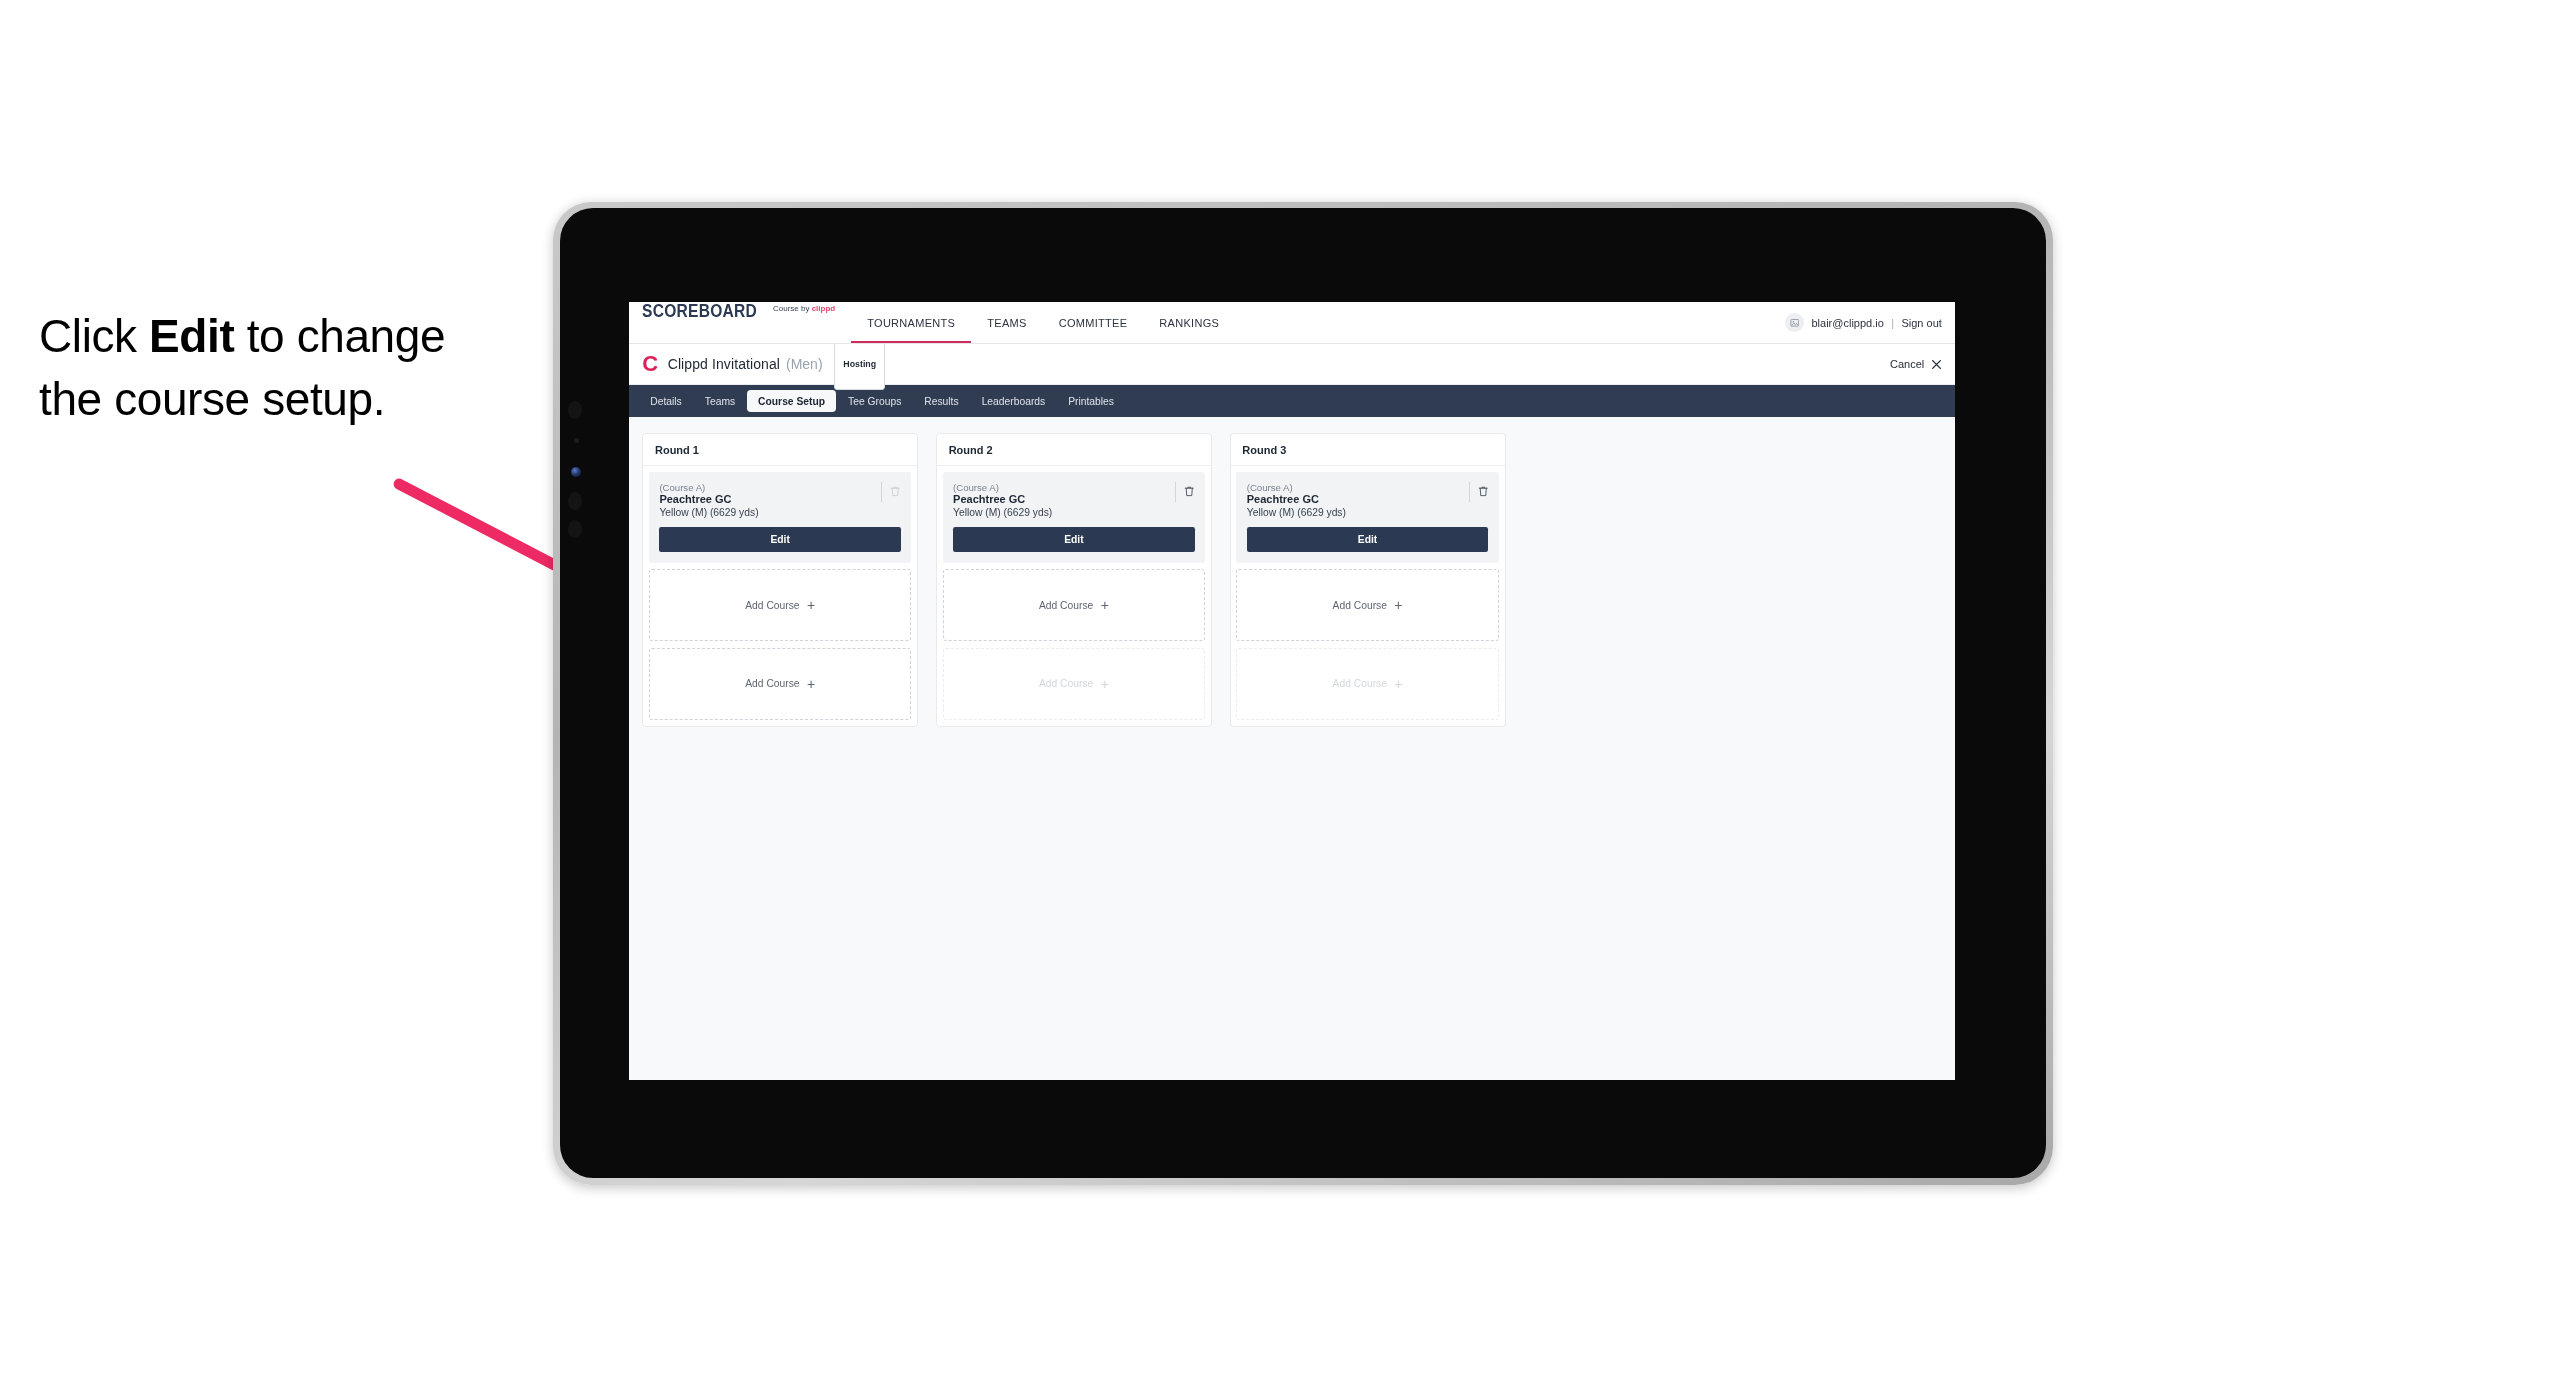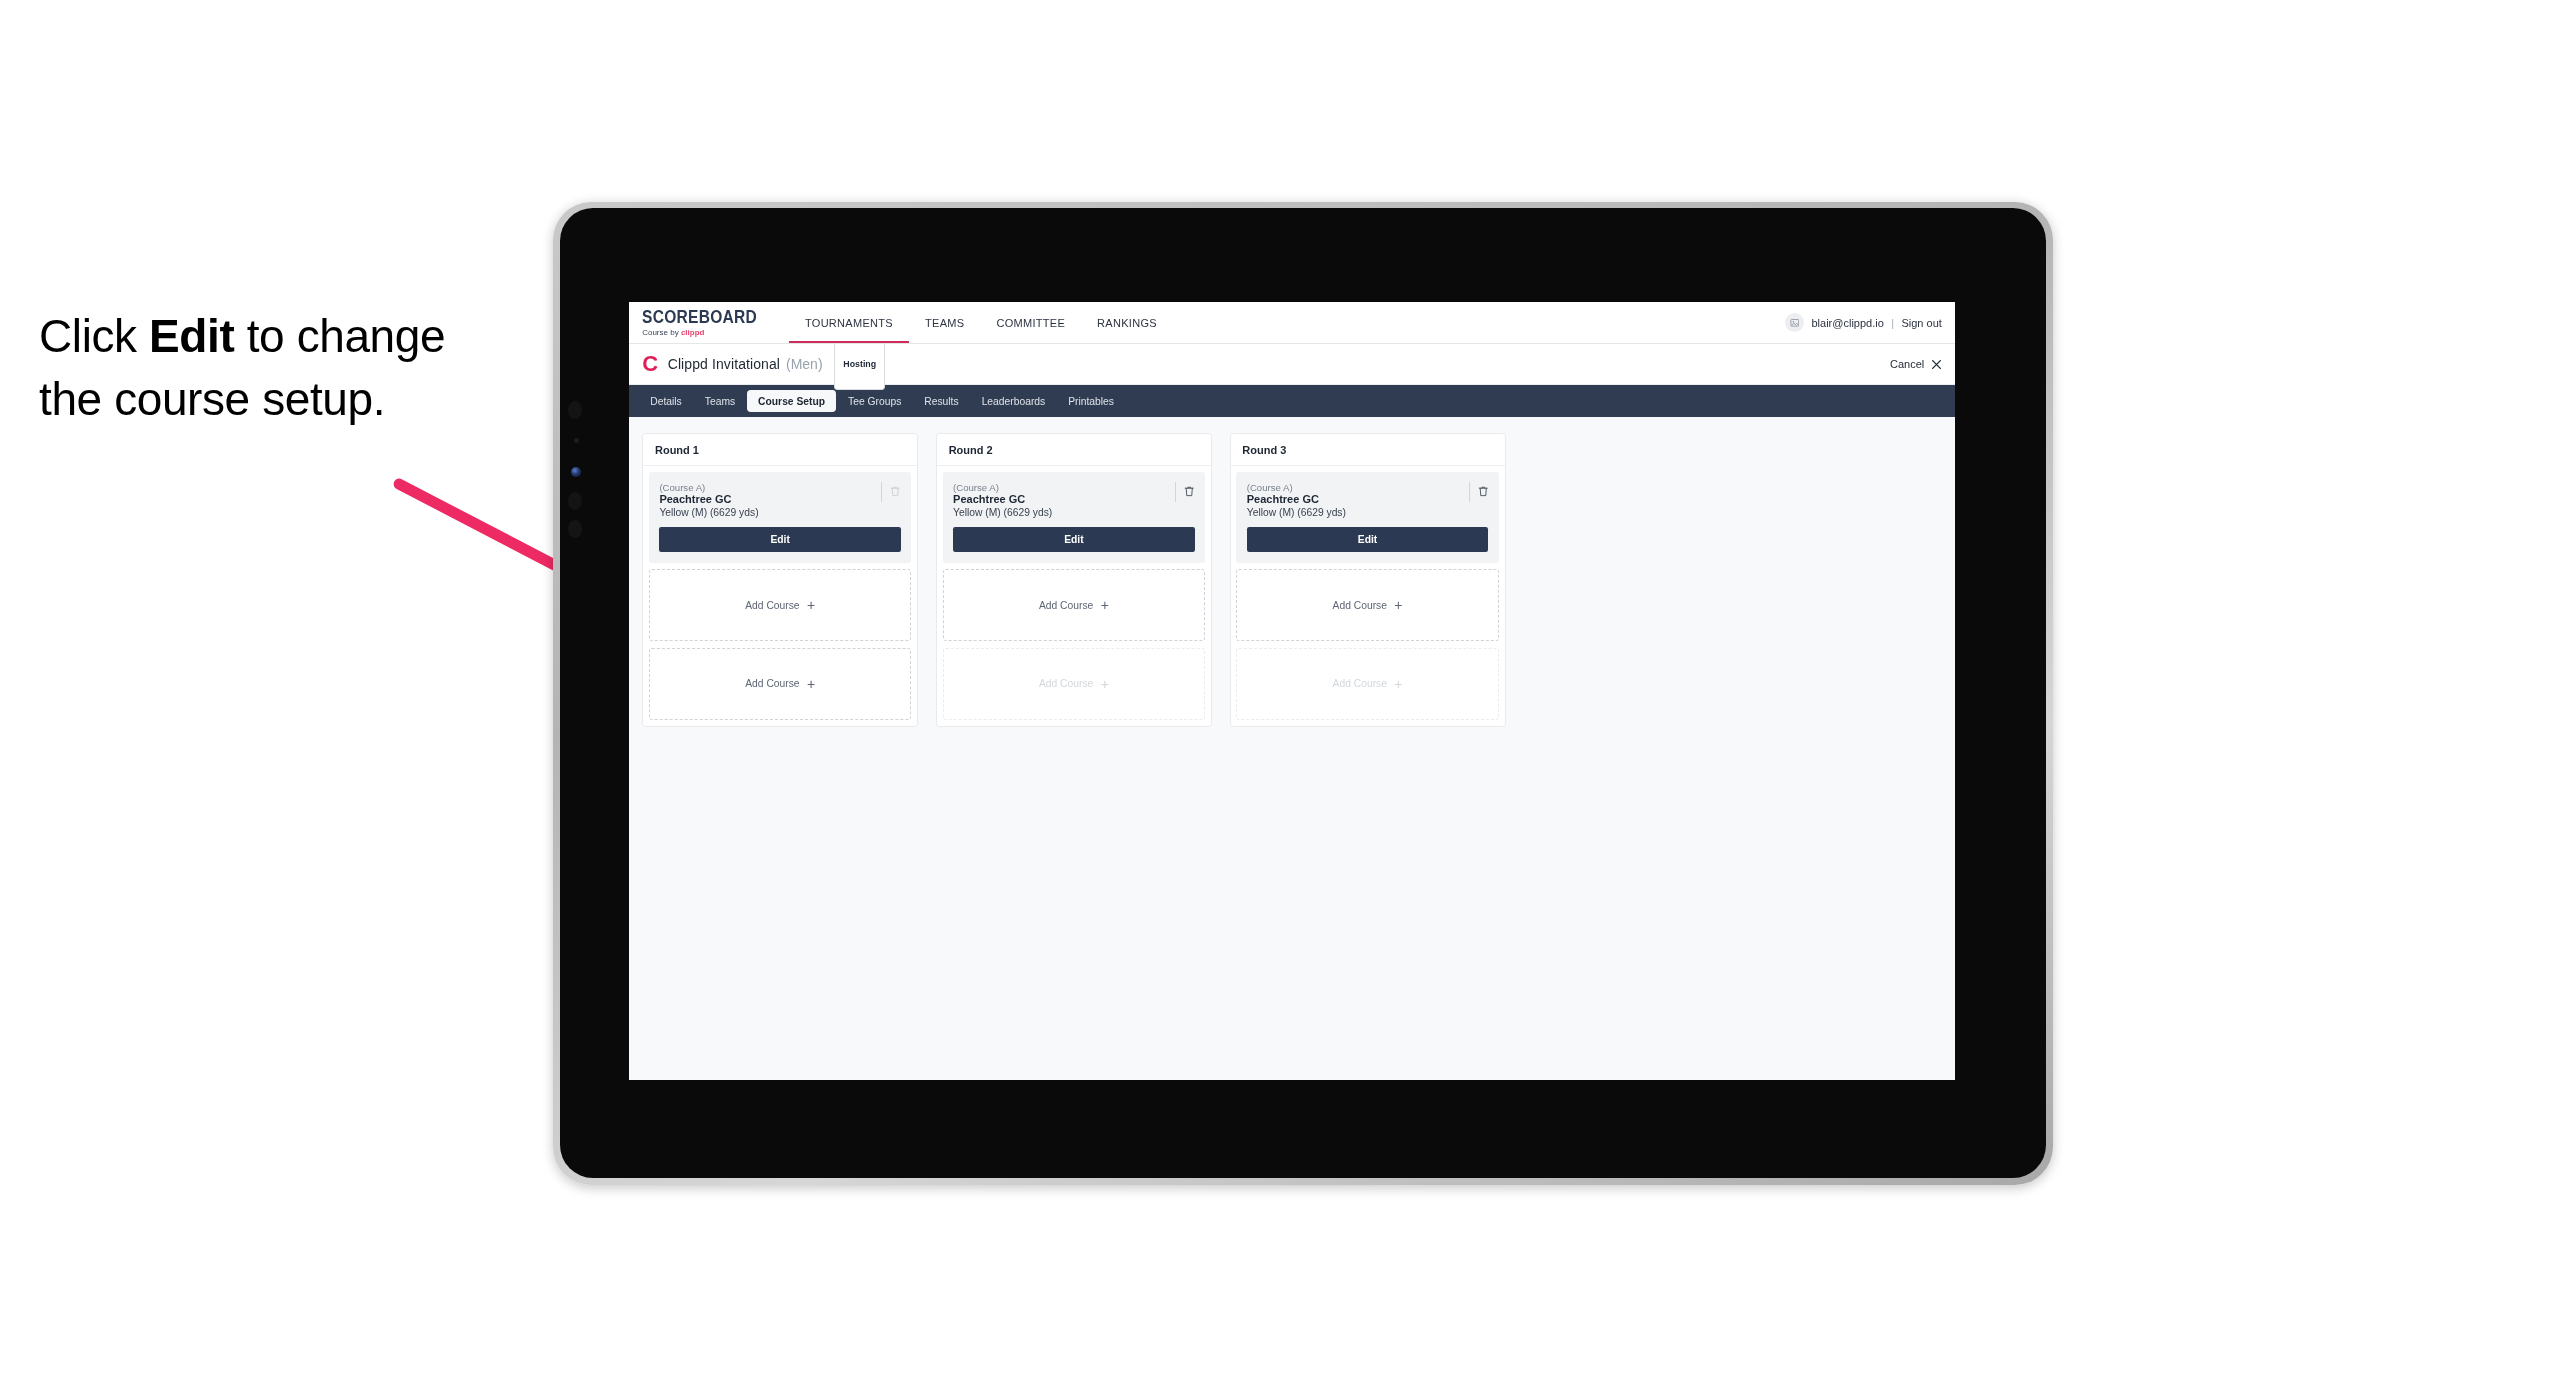--- a/index.html
+++ b/index.html
@@ -89,21 +89,21 @@
   #topbar {
     height: 41px;
     background: #ffffff;
     display: flex;
     align-items: stretch;
     border-bottom: 0.7px solid #e4e6e9;
     position: relative;
   }
   #brand {
     display: flex;
-    flex-direction: column;
+    flex-direction: row;
     justify-content: center;
     padding: 0 16px 0 13.2px;
     min-width: 112px;
   }
   #brand-title {
     font-size: 17.7px;
     font-weight: 700;
     color: #2b3a52;
     letter-spacing: 0.3px;
     font-family: "Liberation Sans Narrow", "Liberation Sans", sans-serif;

